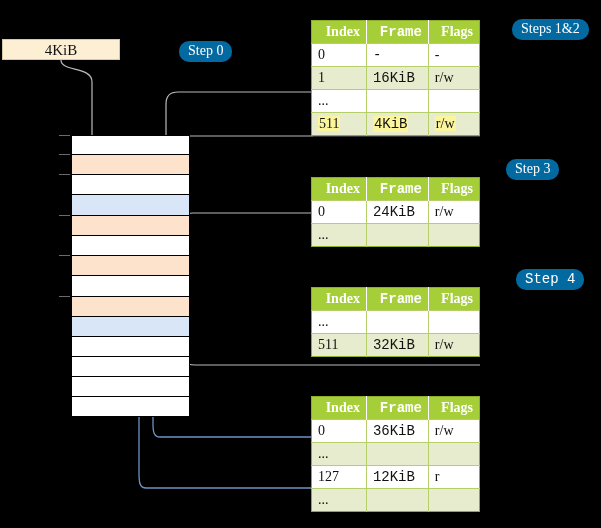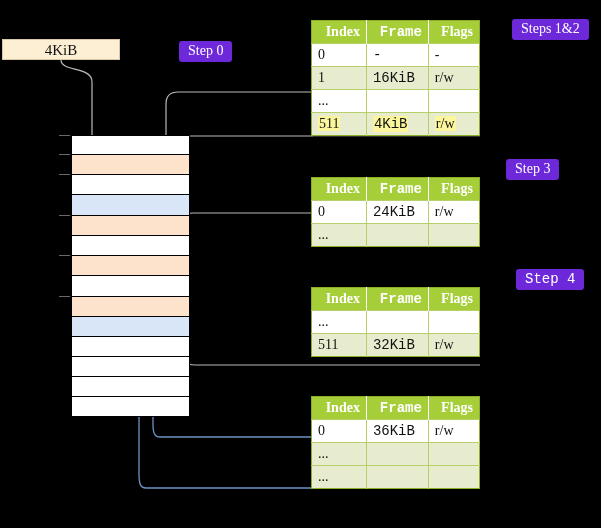--- a/index.html
+++ b/index.html
@@ -8,27 +8,27 @@
     background:#000;
     font-family:"Liberation Serif", serif;
     position:relative;
     overflow:hidden;
   }
   .stage{position:absolute;left:0;top:0;width:601px;height:528px;}
 
   
   .badge{
     position:absolute;
-    background:#6d28d9;
+    background:#0369a1;
     color:#fff;
     font-family:"Liberation Serif", serif;
     font-size:14px;
     line-height:16px;
     padding:2px 9px 3px 9px;
-    border-radius:3px;
+    border-radius:10px;
     white-space:nowrap;
     box-shadow:0 1px 0 rgba(0,0,0,.6);
   }
 
   
   .kbox{
     position:absolute;
     background:#fdefd3;
     border:1px solid #d8c9a4;
     color:#111;
@@ -261,20 +261,25 @@
           <tr class="norm">
             <td class="c-index">0</td>
             <td class="c-frame">36KiB</td>
             <td class="c-flags">r/w</td>
           </tr>
           <tr class="alt">
             <td class="c-index">...</td>
             <td class="c-frame">&nbsp;</td>
             <td class="c-flags">&nbsp;</td>
           </tr>
+          <tr class="norm">
+            <td class="c-index">127</td>
+            <td class="c-frame">12KiB</td>
+            <td class="c-flags">r</td>
+          </tr>
           <tr class="alt">
             <td class="c-index">...</td>
             <td class="c-frame">&nbsp;</td>
             <td class="c-flags">&nbsp;</td>
           </tr>
         </tbody>
       </table>
     </div>
 
 <div class="tick" style="position: absolute; left: 59px; top: 135px;"></div>

